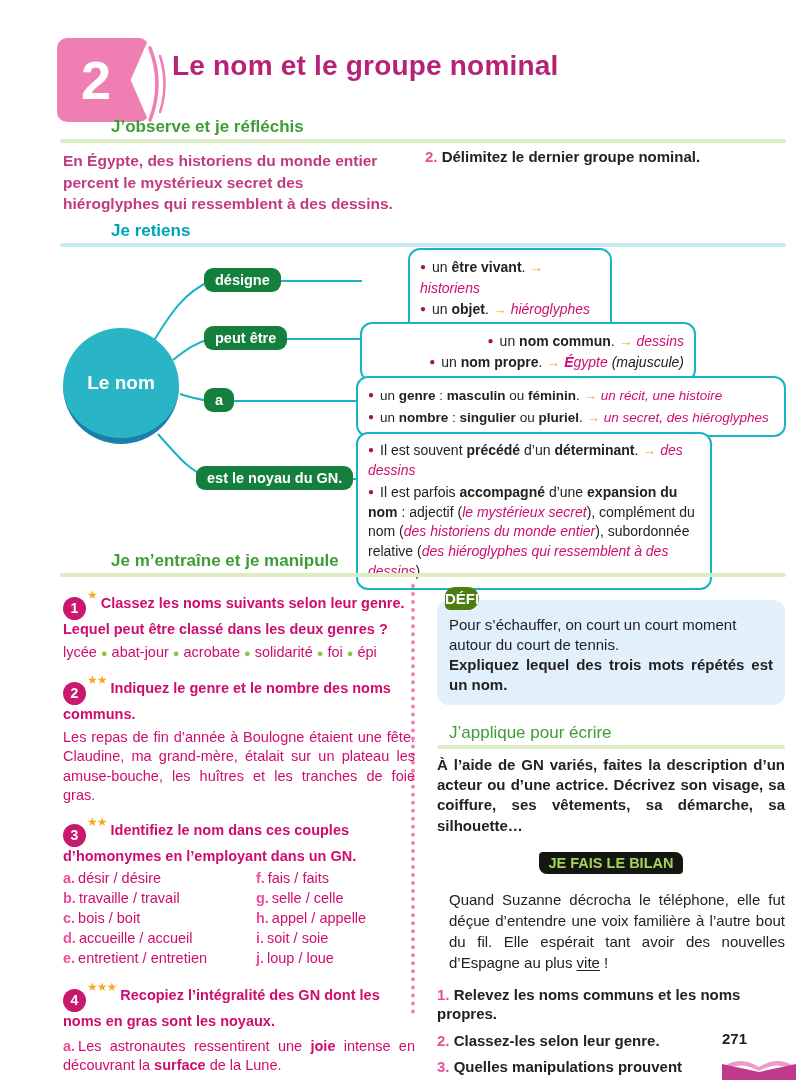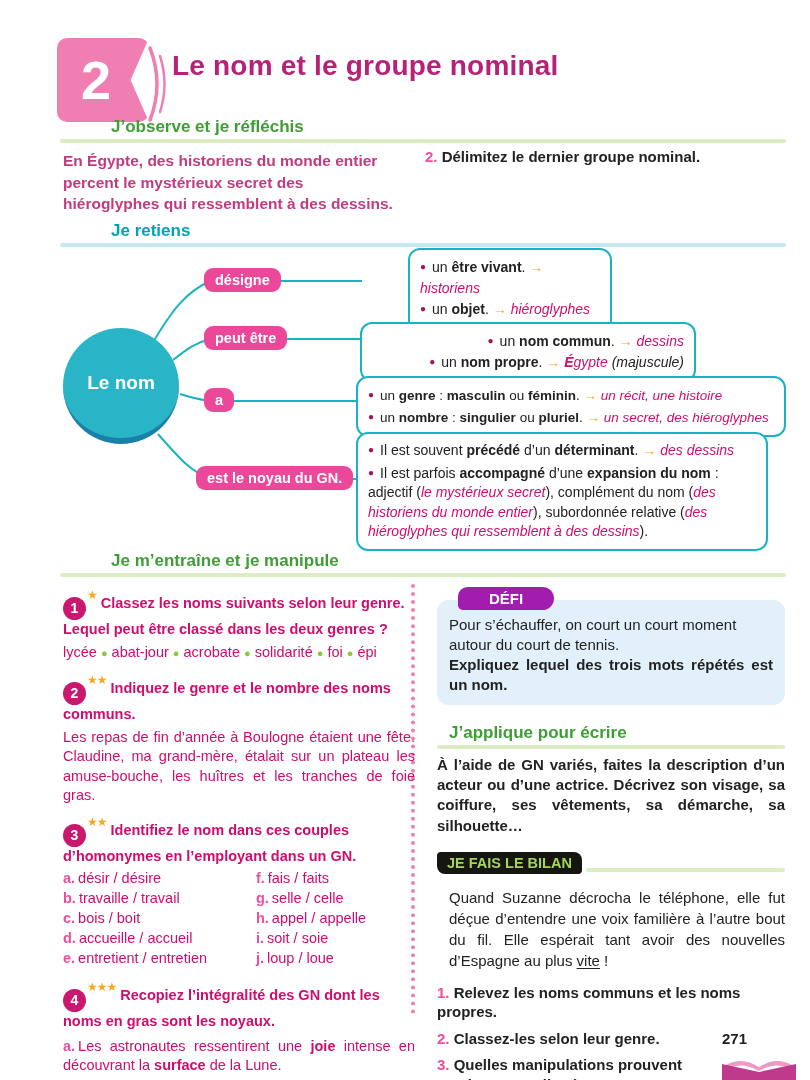--- a/index.html
+++ b/index.html
@@ -39,21 +39,21 @@
   .qnum{color:#ee4d9a;font-weight:bold;}
   
   .map{position:absolute;left:0;top:248px;width:810px;height:312px;}
   .map svg.lines{position:absolute;left:0;top:0;}
   .root-node{
     position:absolute;left:63px;top:80px;width:116px;height:116px;border-radius:50%;
     background:#2ab5c6;border-bottom:6px solid #1a80ab;box-sizing:border-box;
     color:#fff;font-weight:bold;font-size:19px;display:flex;align-items:center;justify-content:center;
   }
   .pill{
-    position:absolute;background:#ec4899;color:#fff;font-weight:bold;font-size:14.5px;
+    position:absolute;background:#15803d;color:#fff;font-weight:bold;font-size:14.5px;
     padding:4px 11px;border-radius:9px;white-space:nowrap;
   }
   .mbox{
     position:absolute;background:#fff;border:2px solid #1ab3c4;border-radius:12px;
     padding:7px 10px;font-size:14px;line-height:1.5;box-sizing:border-box;
   }
   .mbox ul{margin:0;padding:0;list-style:none;}
   .mbox li::before{content:"●";color:#a3135c;font-size:10px;margin-right:6px;vertical-align:2px;}
   .ar{color:#f2a51c;font-weight:bold;font-style:normal;}
   .ex{color:#cf0d6e;}
@@ -69,30 +69,30 @@
   }
   .stars{color:#f7a823;font-size:12px;vertical-align:9px;letter-spacing:-1px;margin-right:4px;}
   .ex-body{margin:4px 0 0;line-height:1.34;text-align:justify;}
   .gb{color:#8fc641;font-size:11px;}
   .pairs{display:grid;grid-template-rows:repeat(5,20px);grid-auto-flow:column;margin-top:4px;}
   .lk{color:#ee4d9a;font-weight:bold;margin-right:3px;}
   .abitem{margin:5px 0 0;line-height:1.34;text-align:justify;}
   
   .defi{position:relative;background:#e2f0fb;border-radius:12px;padding:15px 12px 10px;margin-top:16px;}
   .defi-tag{
-    position:absolute;top:-13px;left:21px;background:#a21caf;color:#fff;font-weight:bold;
-    font-size:15px;padding:3px 31px;border-radius:10px 12px 12px 5px;
+    position:absolute;top:-13px;left:8px;background:#4d7c0f;color:#fff;font-weight:bold;
+    font-size:15px;padding:3px 0;border-radius:10px 12px 12px 5px;
   }
   .defi p{margin:0;line-height:1.33;}
   .defi .b2{font-weight:bold;text-align:justify;}
-  .app-h{display:block;font-size:17px;font-weight:bold;color:#3d9e35;margin:18px 0 0 12px;}
+  .app-h{display:block;font-size:17px;font-weight:normal;color:#3d9e35;margin:18px 0 0 12px;}
   .app-bar{height:4px;background:#dcedc3;border-radius:2px;margin-top:2px;}
   .app-text{font-weight:bold;margin:6px 0 0;line-height:1.35;text-align:justify;}
   .bilan{position:relative;margin-top:16px;}
-  .bilan-head{display:flex;align-items:flex-end;}
+  .bilan-head{display:flex;align-items:center;flex-direction:column;}
   .bilan-badge{
     display:inline-block;background:#151512;color:#a6d35b;font-weight:bold;font-size:14.5px;
     padding:3px 10px;border-radius:4px 8px 4px 8px;
   }
   .bilan-head .ext{flex:1;height:4px;background:#dcedc3;border-radius:2px;margin:0 0 2px 4px;}
   .bilan-quote{padding-left:12px;margin:13px 0 0;line-height:1.4;text-align:justify;}
   .bilan-qs{margin-top:12px;}
   .bilan-qs p{margin:7px 0;font-weight:bold;line-height:1.3;}
   
   .pagenum{position:absolute;right:63px;top:1030px;font-size:15px;font-weight:bold;color:#222;}
@@ -157,21 +157,21 @@
       <li>un <b>nom commun</b>. <span class="ar">→</span> <i class="ex">dessins</i></li>
       <li>un <b>nom propre</b>. <span class="ar">→</span> <i class="ex"><b>É</b>gypte</i> <i>(majuscule)</i></li>
     </ul>
   </div>
   <div class="mbox" style="left:356px;top:128px;width:430px;font-size:13.5px;white-space:nowrap;line-height:1.6;">
     <ul>
       <li>un <b>genre</b> : <b>masculin</b> ou <b>féminin</b>. <span class="ar">→</span> <i class="ex">un récit, une histoire</i></li>
       <li>un <b>nombre</b> : <b>singulier</b> ou <b>pluriel</b>. <span class="ar">→</span> <i class="ex">un secret, des hiéroglyphes</i></li>
     </ul>
   </div>
-  <div class="mbox" style="left:356px;top:184px;width:412px;line-height:1.4;">
+  <div class="mbox" style="left:356px;top:184px;width:356px;line-height:1.4;">
     <ul>
       <li style="margin-bottom:3px;">Il est souvent <b>précédé</b> d’un <b>déterminant</b>. <span class="ar">→</span> <i class="ex">des dessins</i></li>
       <li>Il est parfois <b>accompagné</b> d’une <b>expansion du nom</b> : adjectif (<i class="ex">le mystérieux secret</i>), complément du nom (<i class="ex">des historiens du monde entier</i>), subordonnée relative (<i class="ex">des hiéroglyphes qui ressemblent à des dessins</i>).</li>
     </ul>
   </div>
 </div>
 
 <div class="sec-h h-green" style="left:75px;top:551px;">Je m’entraîne et je manipule</div>
 <div class="bar bar-green" style="left:60px;top:573px;width:726px;"></div>
 <div class="divider"></div>

